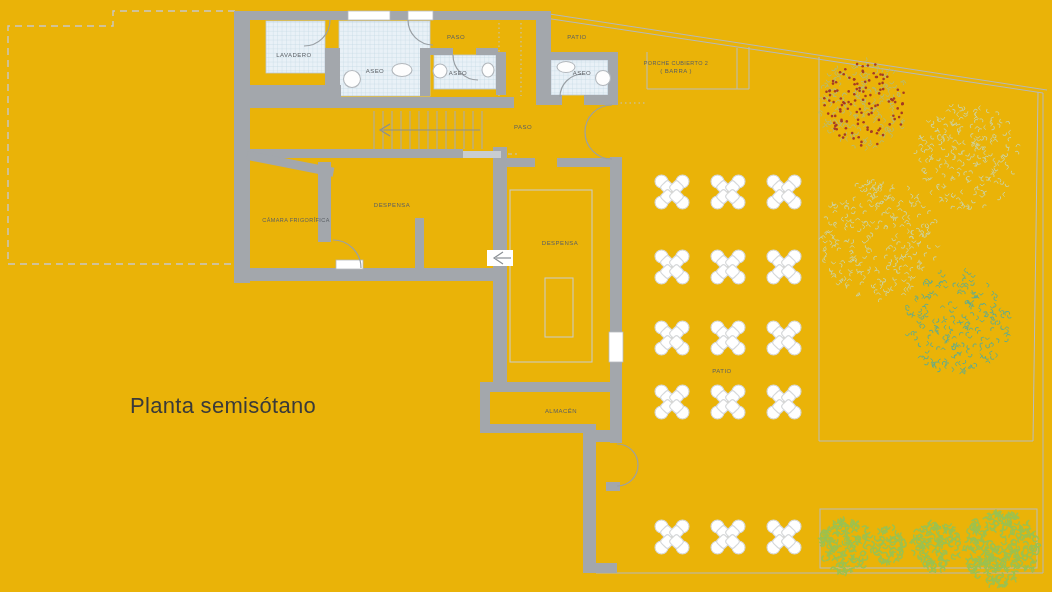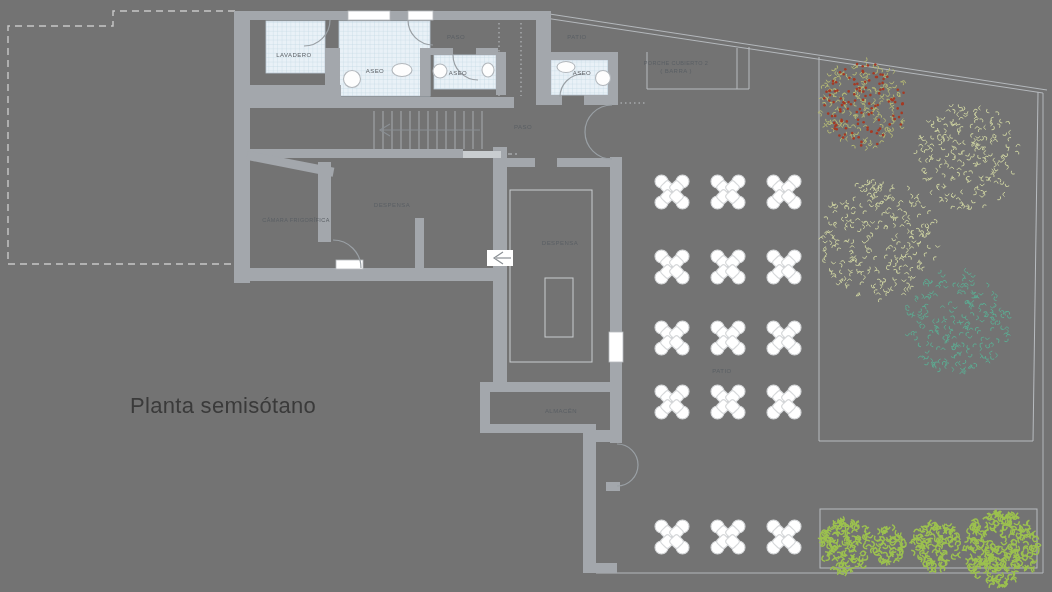--- a/index.html
+++ b/index.html
@@ -1,16 +1,16 @@
 <!DOCTYPE html>
 <html><head>
 <meta charset="utf-8">
 <style>
   html,body{margin:0;padding:0;background:#fff;}
-  .canvas{position:relative;width:1052px;height:592px;background:#737373;overflow:hidden;
+  .canvas{position:relative;width:1052px;height:592px;background:#eab308;overflow:hidden;
           font-family:"Liberation Sans",sans-serif;}
   svg{position:absolute;left:0;top:0;}
   .rl{font-size:6px;letter-spacing:.45px;fill:#5a5f64;font-family:"Liberation Sans",sans-serif;}
   .rl2{font-size:5.5px;letter-spacing:.4px;fill:#5a5f64;font-family:"Liberation Sans",sans-serif;}
   .title{font-size:22px;fill:#3a3a3a;letter-spacing:.3px;font-family:"Liberation Sans",sans-serif;}
 </style>
 </head>
 <body>
 
 <div class="canvas">

